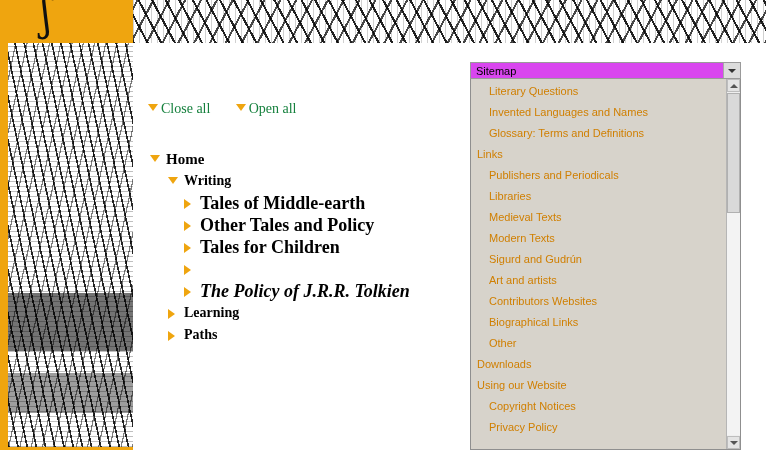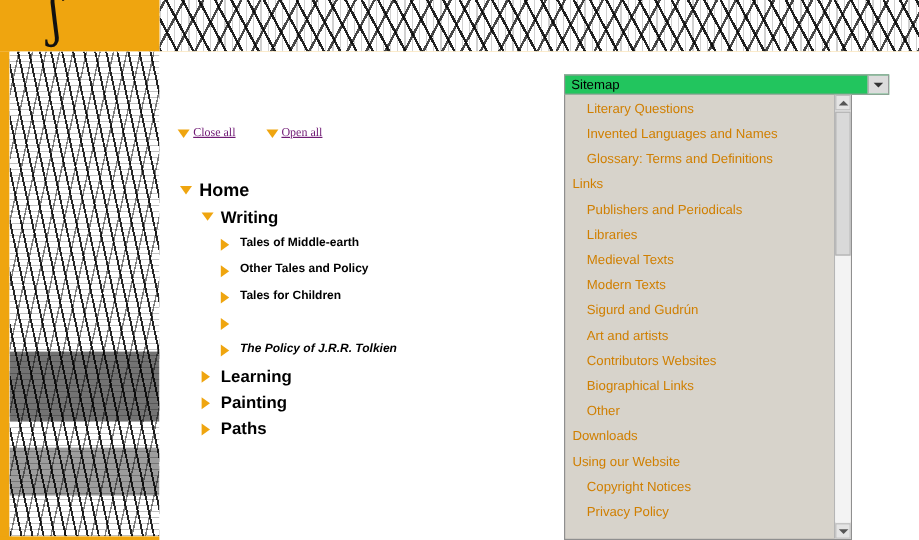--- a/index.html
+++ b/index.html
@@ -152,21 +152,21 @@
   .paths-label .gt { color: #555555; }
 
   
   .select-box {
     position: absolute;
     left: 330px;
     top: 19px;
     width: 271px;
     height: 17px;
     border: 1px solid #9a9a9a;
-    background: #22c55e;
+    background: #d946ef;
     box-sizing: border-box;
     font-family: "Liberation Sans", sans-serif;
     font-size: 11px;
     color: #000000;
   }
   .select-box .sel-text {
     position: absolute;
     left: 5px;
     top: 2px;
   }
@@ -188,21 +188,21 @@
     border-left: 4px solid transparent;
     border-right: 4px solid transparent;
     border-top: 4px solid #333333;
   }
 
   
   .dropdown {
     position: absolute;
     left: 330px;
     top: 36px;
-    width: 240px;
+    width: 271px;
     height: 371px;
     background: #d7d3cb;
     border: 1px solid #8f8f8f;
     border-top: none;
     box-sizing: border-box;
     overflow: hidden;
     font-family: "Liberation Sans", sans-serif;
     font-size: 11px;
   }
   .dropdown-list {
@@ -287,23 +287,22 @@
     left: 8px;
     top: 58px;
     width: 250px;
     height: 22px;
   }
   .ctrl {
     position: relative;
     display: inline-block;
     margin-right: 22px;
     font-family: "Liberation Serif", serif;
-    font-size: 10px;
-    color: #701a75;
-    text-decoration: underline;
+    font-size: 14px;
+    color: #15803d;
     cursor: pointer;
     padding-left: 13px;
   }
   .ctrl .tri {
     position: absolute;
     left: 0;
     top: 3px;
     width: 0;
     height: 0;
   }
@@ -318,21 +317,21 @@
     position: absolute;
     left: 8px;
     top: 105px;
     width: 300px;
   }
   .node {
     position: relative;
     height: 22px;
     line-height: 22px;
     white-space: nowrap;
-    font-family: Liberation Sans, sans-serif;
+    font-family: Liberation Serif, serif;
   }
   .node .marker {
     position: absolute;
     top: 7px;
     width: 0;
     height: 0;
   }
   .node .marker.down {
     border-left: 5px solid transparent;
     border-right: 5px solid transparent;
@@ -351,21 +350,21 @@
   }
   .node .lbl {
     display: inline-block;
     cursor: pointer;
   }
 
   .node.d0 { padding-left: 18px; font-size: 15px; font-weight: bold; }
   .node.d0 .marker { left: 2px; }
   .node.d1 { padding-left: 36px; font-size: 14px; font-weight: bold; }
   .node.d1 .marker { left: 20px; }
-  .node.d2 { padding-left: 52px; font-size: 10px; font-weight: bold; }
+  .node.d2 { padding-left: 52px; font-size: 18px; font-weight: bold; }
   .node.d2 .marker { left: 36px; }
 
   .node.italic .lbl { font-style: italic; }
 </style>
 </head>
 <body>
 
 <div class="page">
 
   <div class="banner">
@@ -443,18 +442,17 @@
 
     <div class="tree" id="tree">
         <div class="node d0"><span class="marker down"></span><span class="lbl">Home</span></div>
         <div class="node d1"><span class="marker down"></span><span class="lbl">Writing</span></div>
         <div class="node d2"><span class="marker right"></span><span class="lbl">Tales of Middle-earth</span></div>
         <div class="node d2"><span class="marker right"></span><span class="lbl">Other Tales and Policy</span></div>
         <div class="node d2"><span class="marker right"></span><span class="lbl">Tales for Children</span></div>
         <div class="node d2"><span class="marker right"></span></div>
         <div class="node d2 italic"><span class="marker right"></span><span class="lbl">The Policy of J.R.R. Tolkien</span></div>
         <div class="node d1"><span class="marker right"></span><span class="lbl">Learning</span></div>
-        <div class="node d1"><span class="marker right"></span><span class="lbl">Painting</span></div>
         <div class="node d1"><span class="marker right"></span><span class="lbl">Paths</span></div>
       </div>
 
   </div>
 </div>
 
 </body></html>

